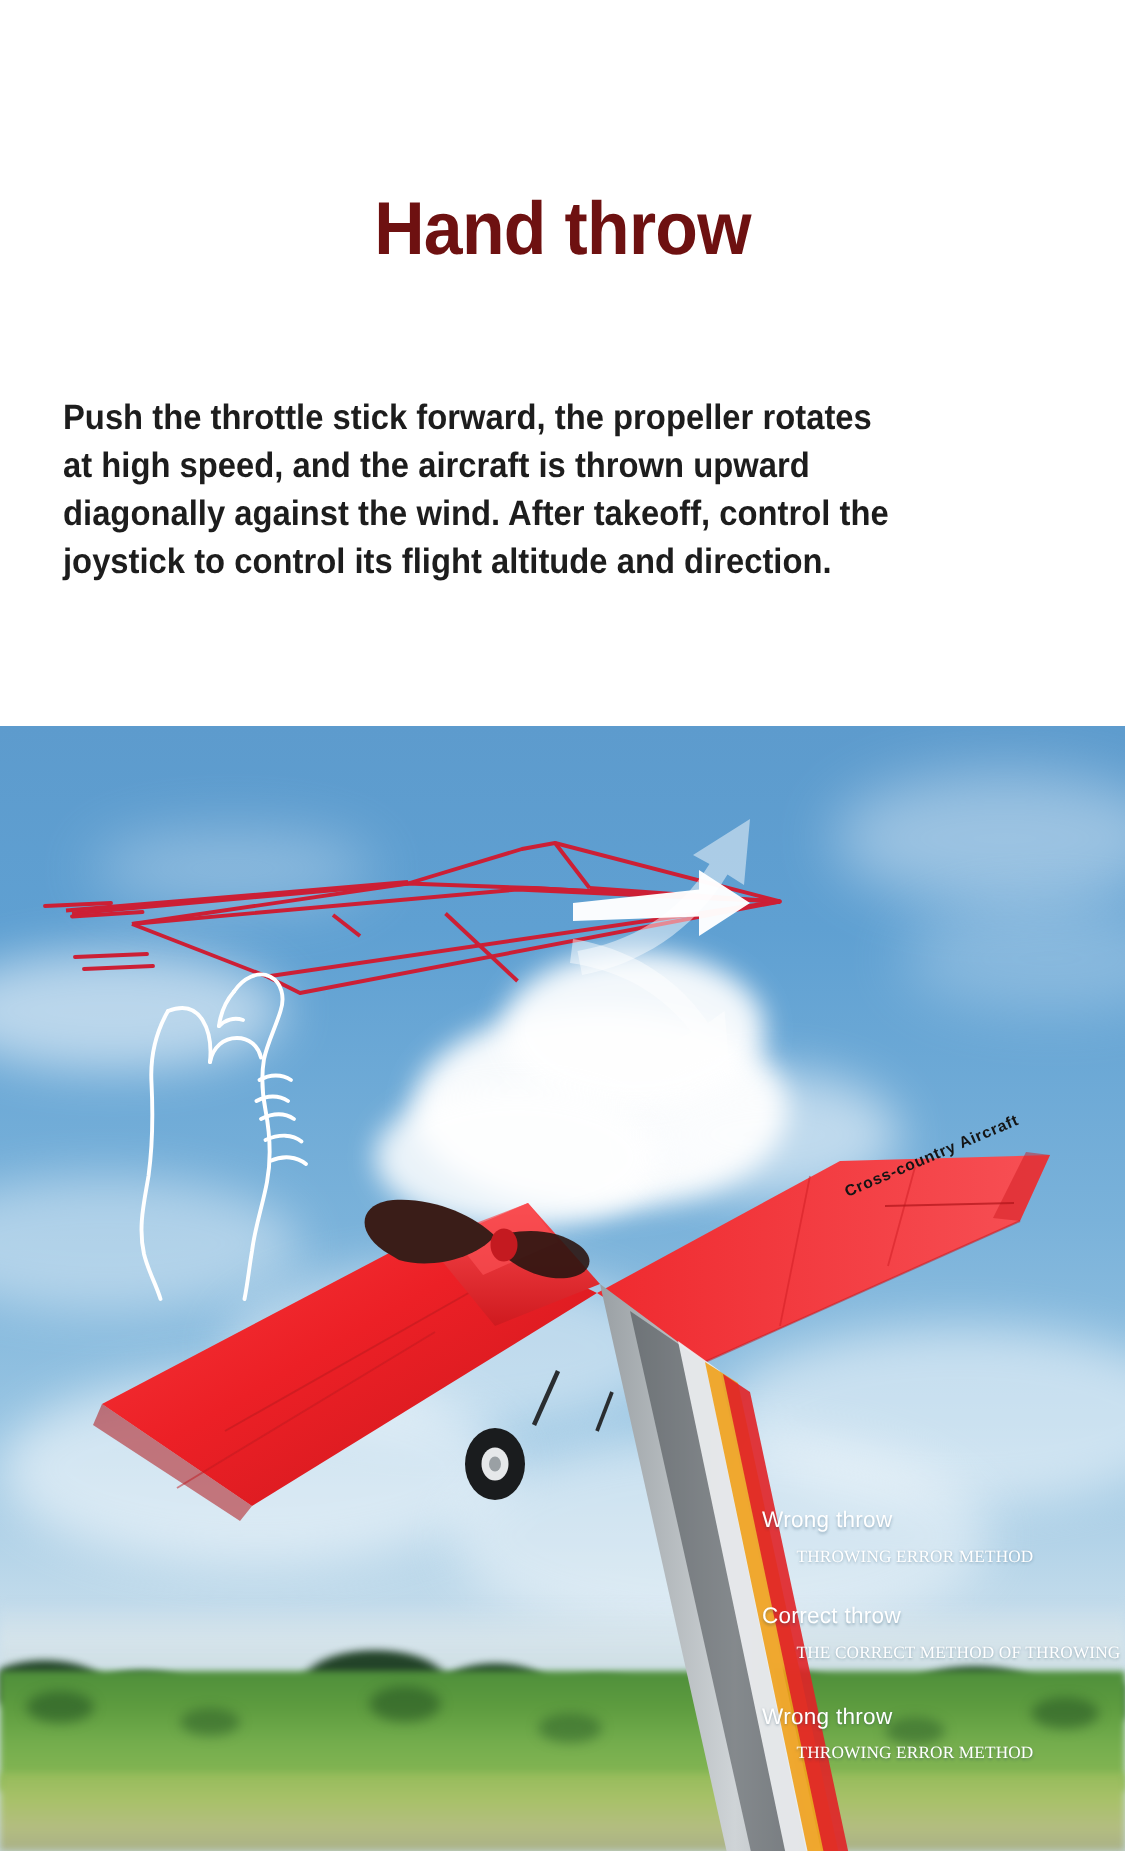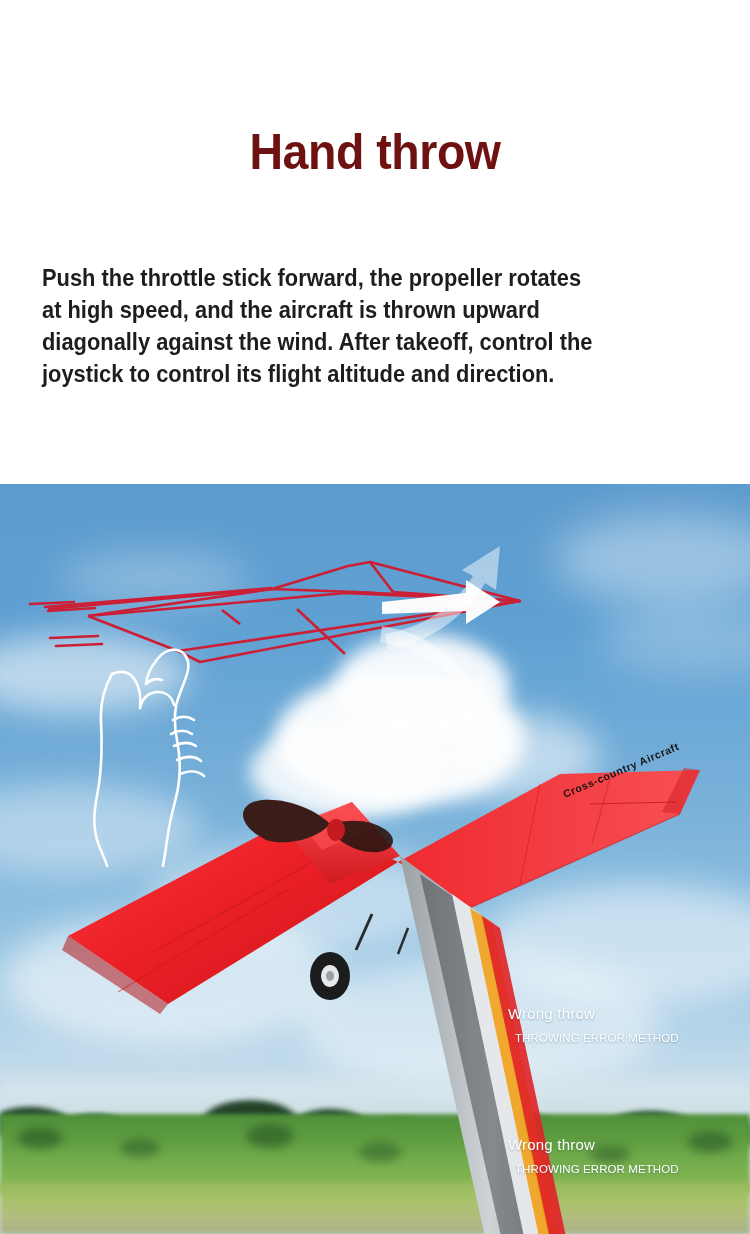--- a/index.html
+++ b/index.html
@@ -97,24 +97,24 @@
   
   .callout { position:absolute; color:#ffffff; }
   .callout .head {
     font-size:15px; font-weight:400; line-height:1.1;
     letter-spacing:.2px;
     text-shadow:0 1px 2px rgba(20,60,90,.35);
     font-family:"Liberation Sans", sans-serif;
   }
   .callout .sub {
     font-size:11.5px; font-weight:400; line-height:1.1;
-    margin-top:9px; margin-left:7px;
+    margin-top:9px; margin-left:23px;
     letter-spacing:.1px;
     text-shadow:0 1px 2px rgba(20,60,90,.35);
-    font-family:Liberation Sans, sans-serif;
+    font-family:Liberation Serif, serif;
   }
   #callout-wrong-top  { left:508px; top:522px; }
   #callout-correct    { left:508px; top:586px; }
   #callout-wrong-bot  { left:508px; top:653px; }
 </style>
 </head>
 <body>
 
 <div class="page">
 
@@ -291,20 +291,24 @@
         <path d="M560,1086 L670,1066" stroke="#b9bfc4" stroke-width="1.4" fill="none" opacity=".8"></path>
         <path d="M700,1054 L712,1078 L676,1092 L652,1106 Z" fill="#e9ecee"></path>
       </g>
     </svg>
 
     <div class="callout" id="callout-wrong-top">
       <div class="head">Wrong throw</div>
       <div class="sub">THROWING ERROR METHOD</div>
     </div>
 
+    <div class="callout" id="callout-correct">
+      <div class="head">Correct throw</div>
+      <div class="sub">THE CORRECT METHOD OF THROWING</div>
+    </div>
 
     <div class="callout" id="callout-wrong-bot">
       <div class="head">Wrong throw</div>
       <div class="sub">THROWING ERROR METHOD</div>
     </div>
 
   </div>
 </div>
 
 </body></html>

